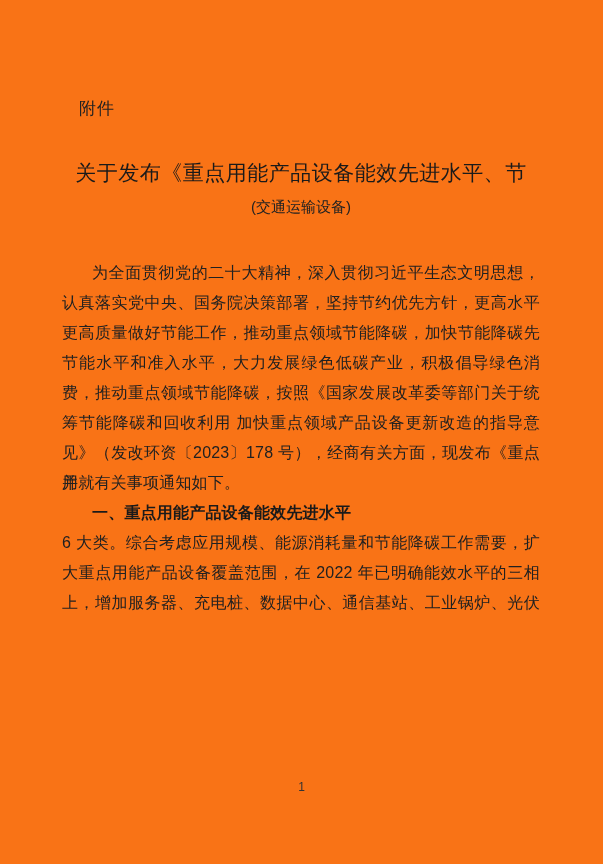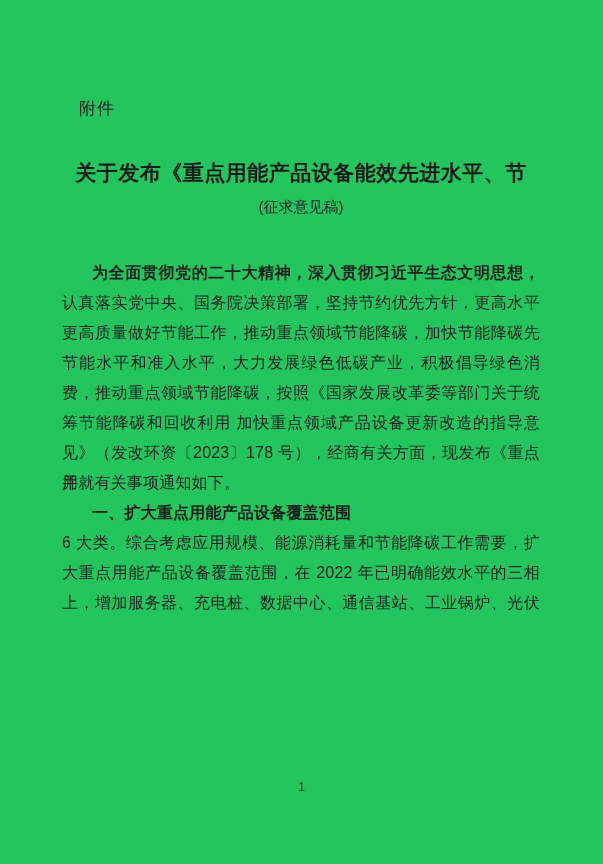--- a/index.html
+++ b/index.html
@@ -9,39 +9,39 @@
     height: 864px;
     position: relative;
     font-family: "Liberation Sans", "DejaVu Sans", sans-serif;
     color: #1f1f1f;
     overflow: hidden;
   }
   .page {
     position: absolute;
     left: 0; top: 0;
     width: 603px; height: 864px;
-    background: #22c55e;
+    background: #f97316;
     padding: 0 63px 0 62px;
   }
   .attachment {
     margin-top: 98px;
     margin-left: 17px;
     font-size: 17px;
     line-height: 22px;
     letter-spacing: 1px;
     color: #222222;
   }
   .title-block {
     margin-top: 37px;
     text-align: center;
   }
   .title-line {
     font-size: 21px;
     line-height: 31px;
-    font-weight: 700;
+    font-weight: 400;
     letter-spacing: 0.5px;
     color: #1a1a1a;
     white-space: nowrap;
   }
   .subtitle {
     margin-top: 9px;
     text-align: center;
     font-size: 15px;
     line-height: 20px;
     color: #222222;
@@ -58,21 +58,20 @@
     letter-spacing: 0.2px;
     white-space: nowrap;
   }
   .body-line.j {
     white-space: normal;
     text-align: justify;
     text-align-last: justify;
   }
   .body-line.indent {
     text-indent: 30px;
-    font-weight: bold;
   }
   .body-line.heading {
     font-weight: 700;
     color: #1a1a1a;
   }
   .page-number {
     position: absolute;
     left: 0;
     top: 779px;
     width: 603px;
@@ -86,34 +85,34 @@
 <body>
 
 <div class="page">
 
   <div class="attachment">附件</div>
 
   <div class="title-block">
     <div class="title-line">关于发布《重点用能产品设备能效先进水平、节</div>
   </div>
 
-  <div class="subtitle">(征求意见稿)</div>
+  <div class="subtitle">(交通运输设备)</div>
 
   <div class="body-block">
 
     <div class="body-line j indent">为全面贯彻党的二十大精神，深入贯彻习近平生态文明思想，</div>
     <div class="body-line j">认真落实党中央、国务院决策部署，坚持节约优先方针，更高水平</div>
     <div class="body-line j">更高质量做好节能工作，推动重点领域节能降碳，加快节能降碳先</div>
     <div class="body-line j">节能水平和准入水平，大力发展绿色低碳产业，积极倡导绿色消</div>
     <div class="body-line j">费，推动重点领域节能降碳，按照《国家发展改革委等部门关于统</div>
     <div class="body-line j">筹节能降碳和回收利用 加快重点领域产品设备更新改造的指导意</div>
     <div class="body-line j">见》（发改环资〔2023〕178 号），经商有关方面，现发布《重点用</div>
     <div class="body-line">并就有关事项通知如下。</div>
 
-    <div class="body-line heading indent">一、扩大重点用能产品设备覆盖范围</div>
+    <div class="body-line heading indent">一、重点用能产品设备能效先进水平</div>
 
     <div class="body-line j">6 大类。综合考虑应用规模、能源消耗量和节能降碳工作需要，扩</div>
     <div class="body-line j">大重点用能产品设备覆盖范围，在 2022 年已明确能效水平的三相</div>
     <div class="body-line j">上，增加服务器、充电桩、数据中心、通信基站、工业锅炉、光伏</div>
 
   </div>
 
   <div class="page-number">1</div>
 
 </div>

